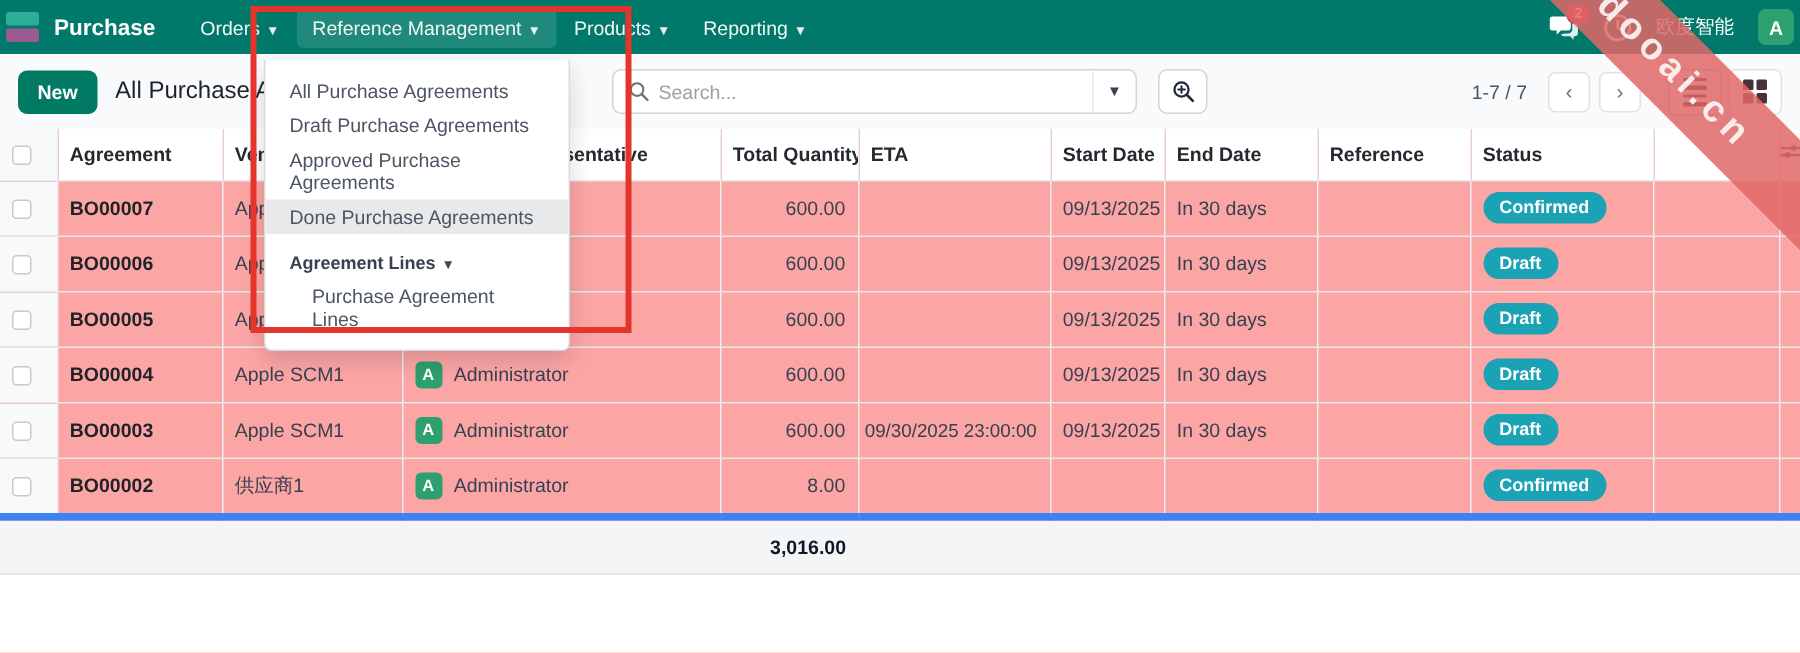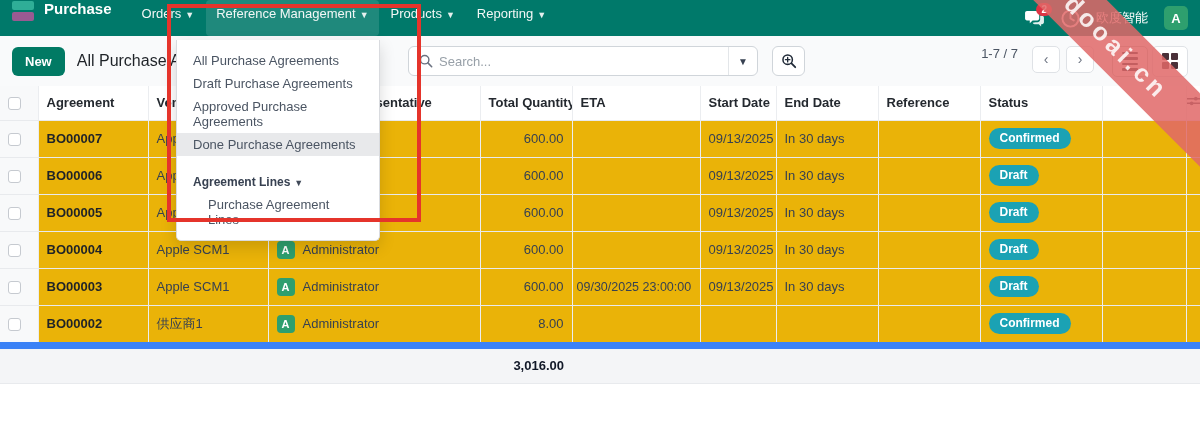--- a/index.html
+++ b/index.html
@@ -1,21 +1,21 @@
 <!DOCTYPE html>
 <html><head>
 <meta charset="utf-8">
 <style>
   * { margin:0; padding:0; box-sizing:border-box; }
   html,body { width:1200px; height:435px; }
   body { font-family:"Liberation Sans", sans-serif; background:#fff; }
   .screen { position:relative; width:1200px; height:435px; overflow:hidden; background:#fff; }
 
   
-  .topbar { position:relative; height:36px; background:#00796a; display:flex; padding:0 12px; gap:2px; }
+  .topbar { position:relative; height:36px; background:#00796a; display:flex; align-items:center; padding:0 4px; gap:2px; }
   .app-logo { width:22px; height:22px; border-radius:4px; display:flex; flex-direction:column; gap:2px; justify-content:center; margin-right:8px; }
   .app-logo .bar1 { height:9px; border-radius:2px; background:#2fae97; }
   .app-logo .bar2 { height:9px; border-radius:2px; background:#9a5a92; }
   .app-name { color:#fff; font-size:15px; font-weight:700; margin-right:18px; }
   .nav-item { color:#f2f7f6; font-size:13px; padding:6px 10px; border-radius:4px; cursor:pointer; white-space:nowrap; }
   .nav-item.active { background:rgba(255,255,255,0.12); }
   .nav-caret { font-size:9px; margin-left:4px; opacity:.95; }
   .systray { margin-left:auto; display:flex; align-items:center; gap:16px; }
   .tray-icon { position:relative; width:20px; height:20px; display:flex; align-items:center; justify-content:center; cursor:pointer; }
   .msg-badge { position:absolute; top:-5px; right:-8px; background:#dc3545; color:#fff; font-size:10px; font-weight:700; border-radius:8px; padding:1px 5px; line-height:11px; }
@@ -27,52 +27,52 @@
   .cp-left { display:flex; align-items:center; gap:12px; width:396px; }
   .btn-new { background:#017a64; color:#fff; font-size:13px; font-weight:600; border:none; border-radius:6px; padding:7px 13px; cursor:pointer; }
   .breadcrumb-title { font-size:16px; color:#1f2328; white-space:nowrap; overflow:hidden; }
   .search-group { display:flex; align-items:center; width:350px; height:30px; background:#fff; border:1px solid #d0d5da; border-radius:6px; }
   .search-group .mag { margin:0 6px 0 10px; display:flex; }
   .search-input { flex:1; border:none; outline:none; font-size:13px; color:#374151; background:transparent; }
   .search-input::placeholder { color:#98a0a8; }
   .search-divider { width:1px; height:28px; background:#e3e6e9; }
   .search-caret { width:28px; text-align:center; color:#374151; font-size:10px; cursor:pointer; }
   .btn-zoom { width:33px; height:30px; margin-left:14px; background:#fff; border:1px solid #d0d5da; border-radius:6px; display:flex; align-items:center; justify-content:center; cursor:pointer; }
-  .cp-right { margin-left:auto; display:flex; align-items:flex-start; gap:6px; }
+  .cp-right { margin-left:auto; display:flex; align-items:center; gap:6px; }
   .pager-text { font-size:13px; color:#4b5563; margin-right:8px; }
   .pg-btn { width:28px; height:27px; background:#fff; border:1px solid #dfe2e6; border-radius:5px; color:#6b7280; font-size:14px; display:flex; align-items:center; justify-content:center; cursor:pointer; }
   .view-switch { display:flex; gap:4px; margin-left:12px; }
   .vs-btn { width:36px; height:31px; background:#fff; border:1px solid #b9c6c4; border-radius:5px; display:flex; align-items:center; justify-content:center; cursor:pointer; }
   .vs-btn.inactive { border-color:#dfe2e6; }
   .list-glyph { display:flex; flex-direction:column; gap:3px; }
   .list-glyph i { display:block; width:16px; height:2.5px; background:#1f2937; border-radius:1px; }
   .kanban-glyph { display:grid; grid-template-columns:7px 7px; gap:2px; }
   .kanban-glyph i { display:block; height:7px; background:#4a3038; border-radius:1px; }
 
   
-  table.list { width:1200px; border-collapse:collapse; table-layout:fixed; background:#eab308; }
+  table.list { width:1200px; border-collapse:collapse; table-layout:fixed; background:#fca5a5; }
   th, td { padding:0 8px; font-size:13px; border-right:1px solid #ebedf0; border-bottom:1px solid #e8eaed; overflow:hidden; white-space:nowrap; }
   th { height:34px; text-align:left; color:#24292f; font-weight:700; background:#fff; }
   td { height:36px; color:#374151; }
   .col-gutter { background:#f8f9fa; }
   td.agr { font-weight:700; color:#1f2328; }
   .num { text-align:right; }
   td.eta { padding:0 4px; font-size:12.5px; }
   .cb { display:inline-block; width:13px; height:13px; border:1px solid #c6cad0; border-radius:3px; background:#fff; vertical-align:middle; cursor:pointer; }
   .rep-cell { display:flex; align-items:center; gap:8px; height:36px; }
   .rep-avatar { width:18px; height:18px; border-radius:4px; background:#2e9f6e; color:#fff; font-size:11px; font-weight:700; display:flex; align-items:center; justify-content:center; flex:0 0 auto; }
   .badge { display:inline-block; background:#1ba2b4; color:#fff; font-size:12px; font-weight:600; border-radius:999px; padding:3px 11px 4px; }
-  tfoot td { height:38px; background:#f4f5f7; border-right:none; border-top:7px solid #3b82f6; border-bottom:1px solid #e8eaed; font-weight:700; color:#111827; }
+  tfoot td { height:38px; background:#f4f5f7; border-right:none; border-top:5px solid #3b82f6; border-bottom:1px solid #e8eaed; font-weight:700; color:#111827; }
   th.endcol, td.endcol { border-right:none; }
 
   
   .dropdown { position:absolute; left:176px; top:40px; width:204px; background:#fff; border:1px solid #d9dbdf; border-top:none; border-radius:0 0 5px 5px; box-shadow:0 6px 16px rgba(0,0,0,.15); padding:9px 0; z-index:90; }
   .dd-item { font-size:13px; color:#4b5563; padding:4px 16px; cursor:pointer; line-height:15px; }
   .dd-item.hl { background:#e8e9eb; }
-  .dd-section { font-size:12px; font-weight:700; color:#374151; padding:19px 16px 4px; cursor:pointer; }
+  .dd-section { font-size:12px; font-weight:700; color:#374151; padding:12px 16px 4px; cursor:pointer; }
   .dd-section .nav-caret { color:#374151; }
   .dd-sub { font-size:13px; color:#4b5563; padding:4px 16px 4px 31px; cursor:pointer; }
 
   
   .annotation { position:absolute; left:167px; top:4px; width:254px; height:218px; border:4px solid #e5342b; z-index:100; pointer-events:none; }
   .ribbon { position:absolute; left:930px; top:14px; width:360px; height:52px; background:rgba(224,103,103,0.85); transform:rotate(45deg); z-index:50; display:flex; align-items:center; justify-content:center; pointer-events:none; }
   .ribbon span { color:rgba(255,255,255,0.85); font-size:25px; font-weight:600; letter-spacing:4px; }
 </style>
 </head>
 <body>

